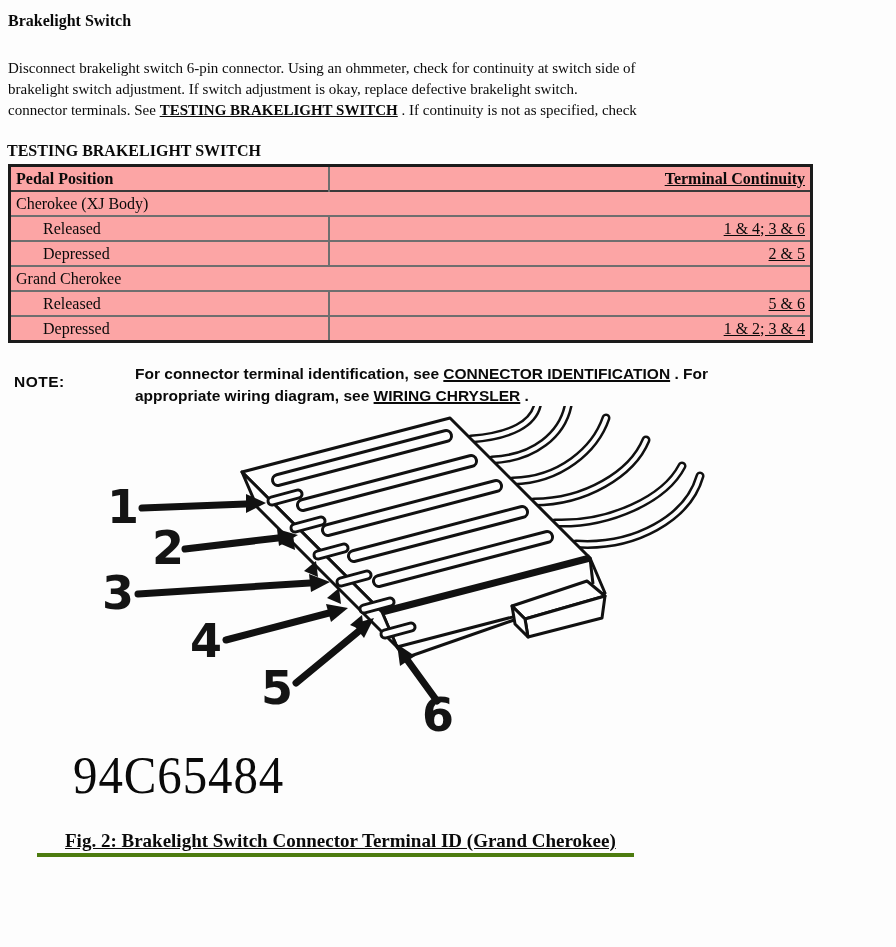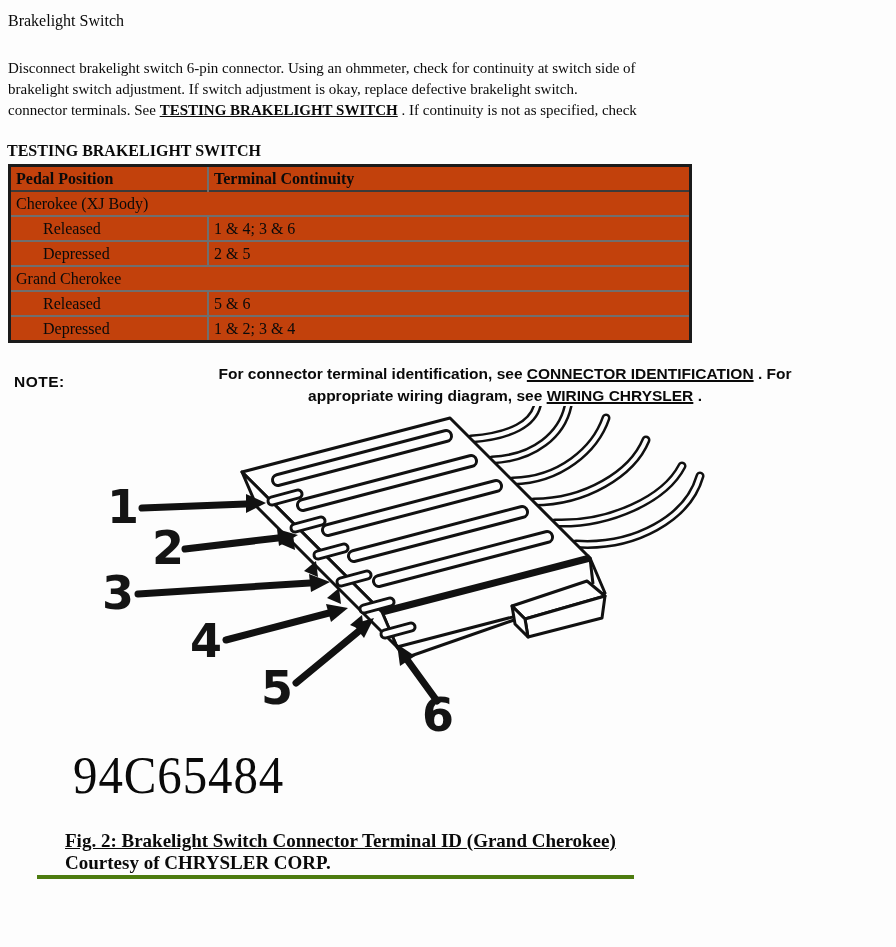--- a/index.html
+++ b/index.html
@@ -2,43 +2,43 @@
 <html><head>
 <meta charset="utf-8">
 <style>
   html,body { margin:0; padding:0; background:#ffffff; }
   .page {
     position:relative; width:896px; height:947px; background:#fdfdfd;
     font-family:"Liberation Serif", serif; color:#0a0a0a; overflow:hidden;
   }
   .page-title {
     position:absolute; left:8px; top:12px; margin:0;
-    font-size:16px; font-weight:normal;
+    font-size:16px; font-weight:bold;
   }
   .intro { position:absolute; left:8px; top:58px; font-size:15px; line-height:21px; white-space:nowrap; }
   .doclink { font-weight:bold; text-decoration:underline; cursor:pointer; }
   .table-title { position:absolute; left:7px; top:142px; font-size:16px; font-weight:bold; }
   .cont-table {
-    position:absolute; left:8px; top:164px; width:684px;
-    border-collapse:collapse; font-size:16px; background:#c2410c;
+    position:absolute; left:8px; top:164px; width:805px;
+    border-collapse:collapse; font-size:16px; background:#fca5a5;
     border:3px solid #1b1b1b;
   }
   .cont-table td, .cont-table th { padding:1px 5px; height:21px; text-align:left; font-weight:normal; }
   .cont-table th { font-weight:bold; }
   .cont-table tr { border-bottom:2px solid #6f6f6f; }
   .cont-table tr.hdr { border-bottom:2px solid #3a3a3a; }
   .cont-table tr:last-child { border-bottom:none; }
-  .cont-table .c2 { text-align:left; border-left:2px solid #6f6f6f; width:470px; }
+  .cont-table .c2 { text-align:right; border-left:2px solid #6f6f6f; width:470px;text-decoration:underline; }
   .cont-table .indent { padding-left:32px; }
   .note-block {
     position:absolute; left:14px; top:363px;
     font-family:"Liberation Sans", sans-serif; font-weight:bold; font-size:15.5px;
   }
   .note-label { position:absolute; left:0; top:10px; letter-spacing:0.5px; }
-  .note-text { position:absolute; left:121px; top:0; width:740px; line-height:22px; white-space:nowrap;text-align:center; }
+  .note-text { position:absolute; left:121px; top:0; width:740px; line-height:22px; white-space:nowrap; }
   .note-text .doclink { text-decoration-thickness:2px; }
   .diagram { position:absolute; left:90px; top:406px; }
   .diagram .ink { stroke:#111; fill:none; }
   .diagram .paper { fill:#fdfdfd; stroke:#111; stroke-width:3; stroke-linejoin:round; }
   .diagram text { font-family:"DejaVu Sans", sans-serif; font-weight:bold; font-size:46px; fill:#141414; }
   .part-number {
     position:absolute; left:73px; top:746px;
     font-size:52px; letter-spacing:1px; transform:scaleX(0.94); transform-origin:left top;
     white-space:nowrap;
   }
@@ -214,16 +214,15 @@
       <text x="116" y="251" text-anchor="middle">4</text>
       <text x="187" y="298" text-anchor="middle">5</text>
       <text x="348" y="325" text-anchor="middle">6</text>
     </g>
   </svg>
 
   <div class="part-number">94C65484</div>
 
   <div class="fig-caption">
     <div class="cap1">Fig. 2: Brakelight Switch Connector Terminal ID (Grand Cherokee)</div>
-    <div class="cap2">Courtesy of CHRYSLER CORP.</div>
   </div>
 
 </div>
 
 </body></html>

